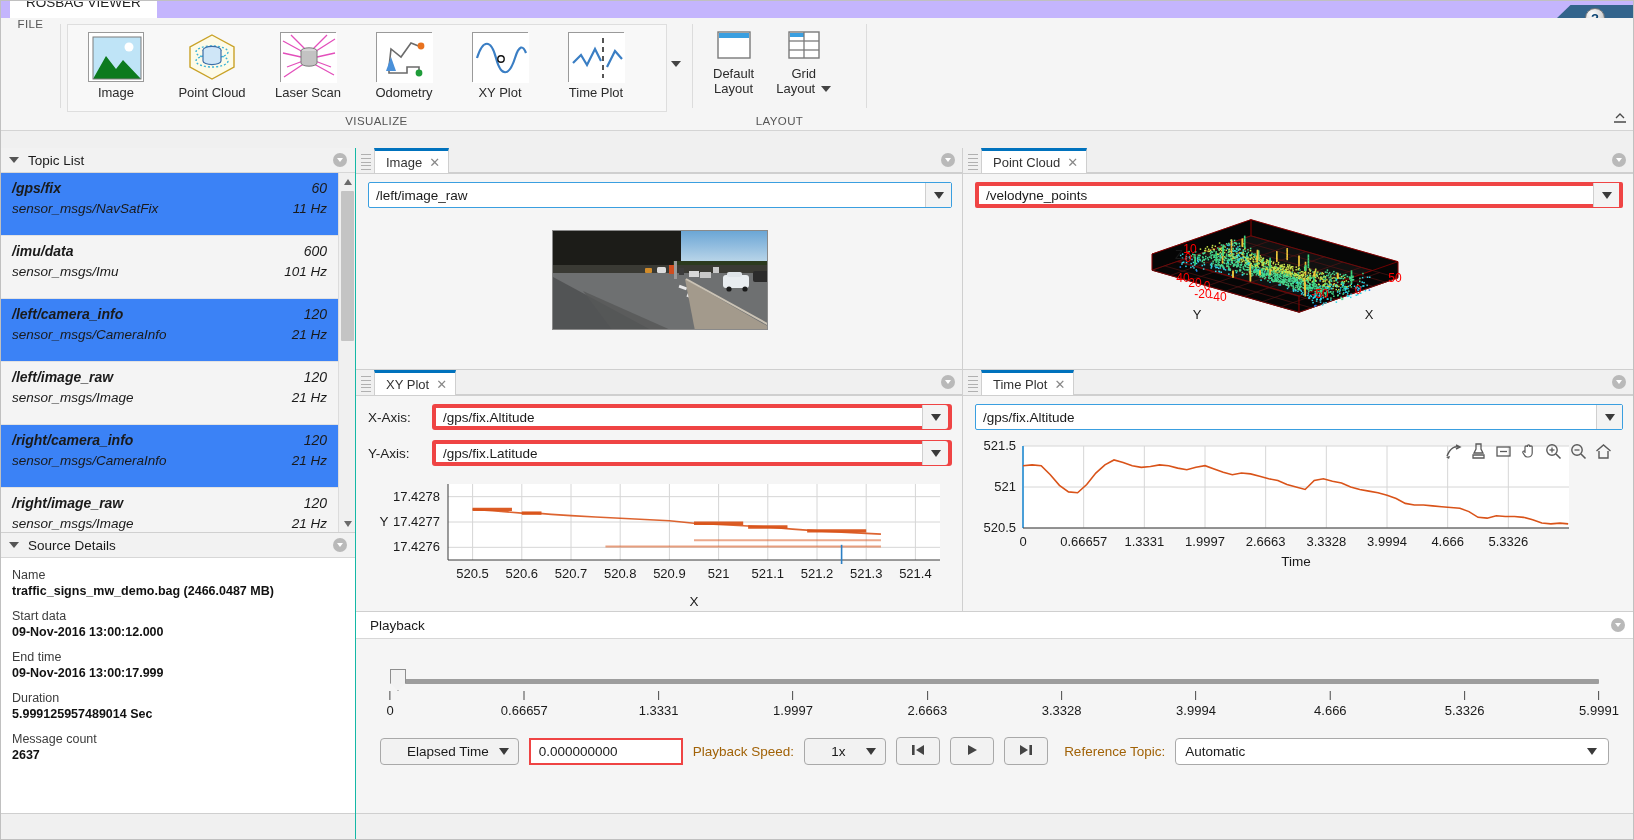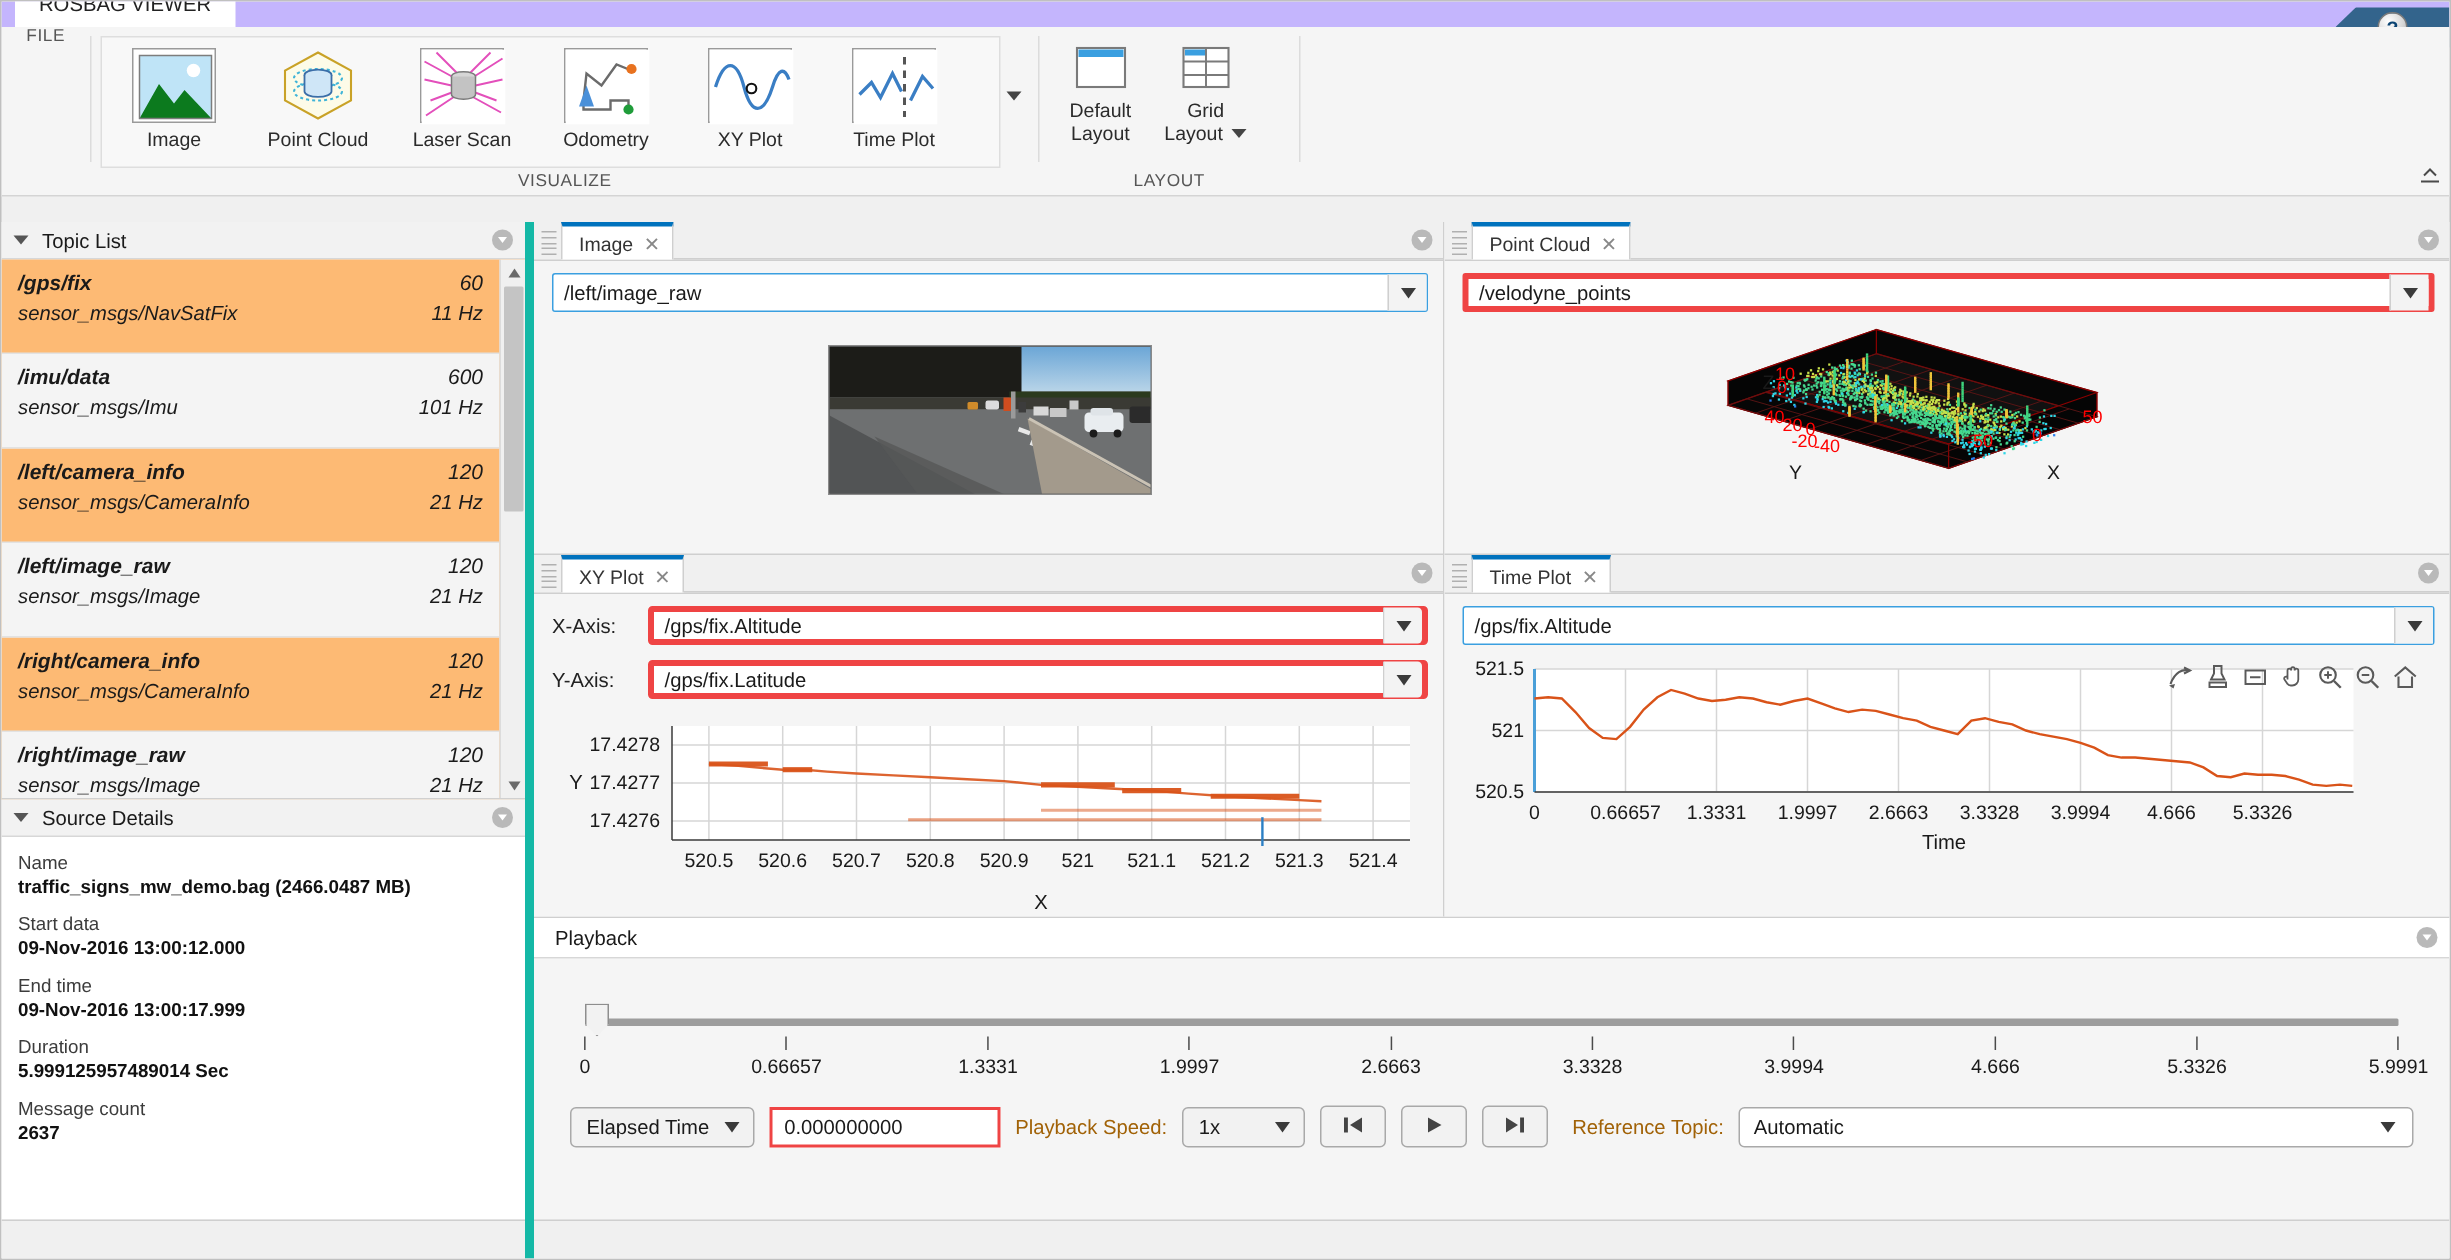--- a/index.html
+++ b/index.html
@@ -124,21 +124,21 @@
   
   .main {
     position: absolute;
     top: 147px; left: 0; right: 0; bottom: 0;
     display: flex;
   }
 
   
   .leftcol {
     width: 355px;
-    border-right: 6px solid #14b8a6;
+    border-right: 1px solid #14b8a6;
     display: flex; flex-direction: column;
     background: #fff;
   }
   .panel-hdr {
     height: 25px;
     background: #f2f2f2;
     border-bottom: 1px solid #d7d7d7;
     display: flex; align-items: center;
     padding-left: 8px;
     font-size: 13.5px;
@@ -150,21 +150,21 @@
     position:absolute; right:8px; top:50%; transform: translateY(-50%);
     width:14px;height:14px;border-radius:50%;
     background:#b9b9b9; display:flex;align-items:center;justify-content:center;
   }
   .hdr-dot i { width:0;height:0;border-left:3.5px solid transparent;border-right:3.5px solid transparent;border-top:4.5px solid #fff; display:block;}
 
   .topiclist {
     flex: 0 0 360px;
     overflow: hidden;
     position: relative;
-    background: #fdba74;
+    background: #3b82f6;
     border-bottom: 1px solid #d0d0d0;
   }
   .topic-scrollarea { position:absolute; top:0; left:0; right:17px; bottom:0; overflow:hidden; }
   .topic-row {
     height: 63px;
     border-bottom: 1px solid #e2e2e2;
     padding: 7px 11px 0 11px;
     display: flex; flex-direction: column; justify-content: flex-start;
   }
   .topic-row.alt { background: #f4f4f4; }
@@ -282,21 +282,21 @@
   }
   .ticks { position: absolute; left: 10px; right: 10px; top: 24px; height: 30px; }
   .tick { position: absolute; transform: translateX(-50%); text-align: center; }
   .tick .bar { width: 1px; height: 9px; background: #4a4a4a; margin: 0 auto 3px auto; }
   .tick .lbl { font-size: 13px; color: #1a1a1a; white-space: nowrap; }
 
   .controls { display: flex; align-items: center; gap: 10px; margin-top: 14px; }
   .ctl-combo {
     height: 27px; border: 1px solid #a9a9a9; border-radius: 4px;
     background: #f2f2f2; display: flex; align-items: center;
-    font-size: 13.5px; padding-left: 10px; gap: 10px;
+    font-size: 13.5px; padding-left: 26px; gap: 10px;
   }
   .ctl-combo .c { width:0;height:0;border-left:5px solid transparent;border-right:5px solid transparent;border-top:7px solid #3a3a3a; margin-right: 9px; }
   .ctl-input {
     height: 27px; width: 154px; border: 2px solid #ef4444; background: #fff;
     display: flex; align-items: center; padding-left: 8px; font-size: 13.5px;
   }
   .ctl-lab { font-size: 13.5px; color: #a16207; }
   .ctl-btn {
     height: 28px; width: 44px; border: 1px solid #a9a9a9; border-radius: 4px;
     background: #f2f2f2; display: flex; align-items: center; justify-content: center;

